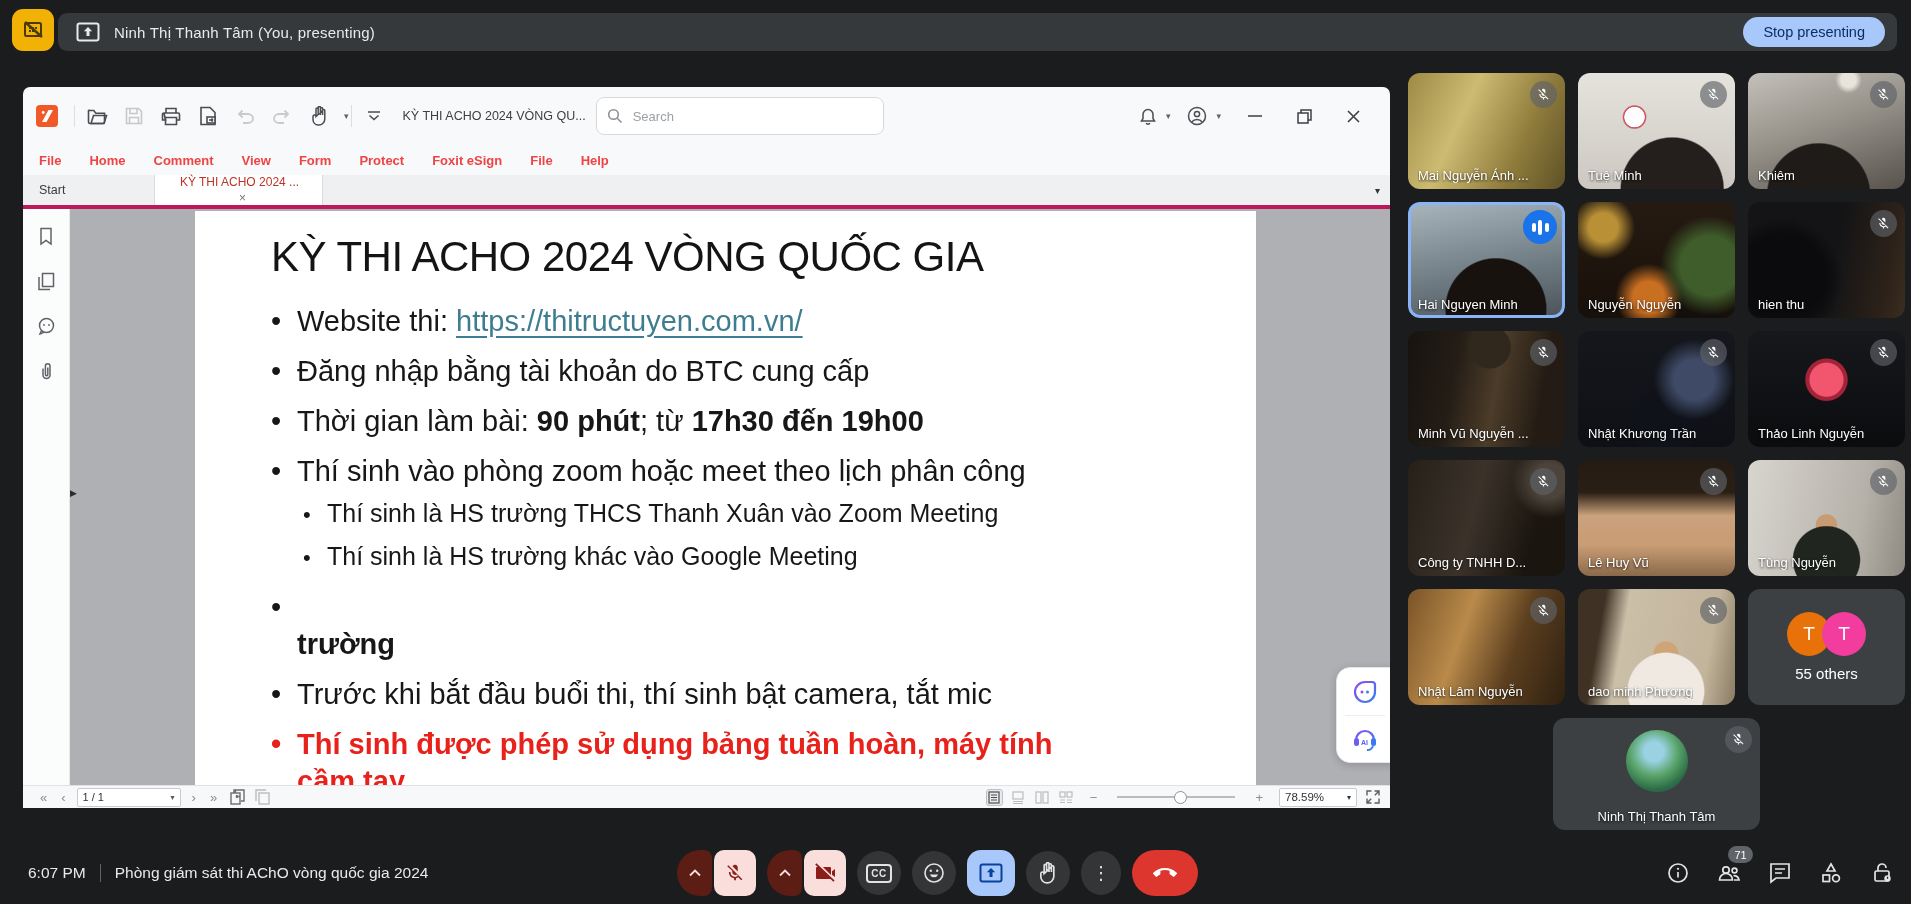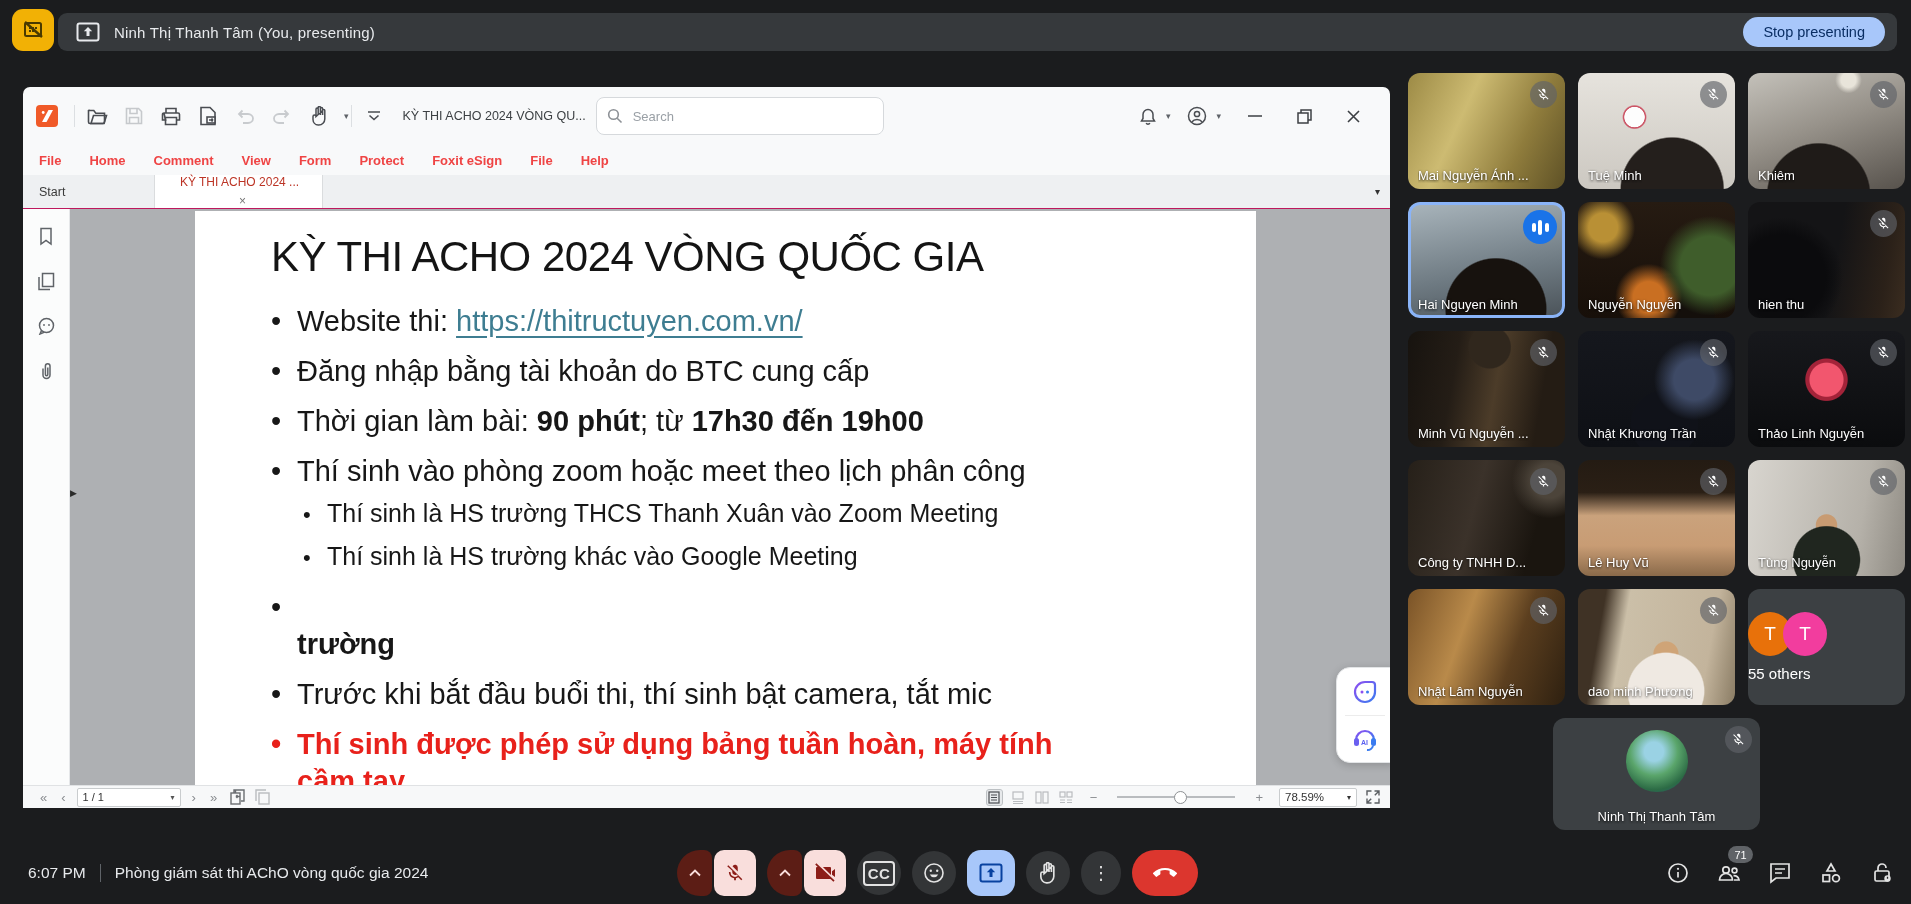--- a/index.html
+++ b/index.html
@@ -31,21 +31,21 @@
     font-family:inherit;background:transparent;}
   #fx-search input::placeholder{color:#9aa0a6;}
   #fx-right{margin-left:auto;display:flex;align-items:center;gap:9px;padding-right:22px;}
   .fx-caret{font-size:9px;color:#5f6368;}
   .fx-winbtn{width:30px;height:26px;display:flex;align-items:center;justify-content:center;margin-left:10px;}
 
   #fx-menu{left:0;top:58px;width:100%;height:30px;display:flex;align-items:center;gap:28px;
     padding-left:16px;box-sizing:border-box;}
   .fx-menu-item{font-size:13px;font-weight:700;color:#ef4444;white-space:nowrap;cursor:default;}
 
-  #fx-tabs{left:0;top:88px;width:100%;height:34px;background:#eef0f2;border-bottom:1px solid #be185d;box-sizing:border-box;display:flex;}
+  #fx-tabs{left:0;top:88px;width:100%;height:34px;background:#eef0f2;border-bottom:4px solid #be185d;box-sizing:border-box;display:flex;}
   #tab-start{width:132px;display:flex;align-items:center;padding-left:16px;font-size:12.5px;color:#3a3a3a;
     border-right:1px solid #dadcde;box-sizing:border-box;}
   #tab-active{width:168px;background:#fff;display:flex;align-items:center;justify-content:space-between;
     padding:0 10px 0 12px;font-size:12px;color:#bc3425;font-weight:500;border-right:1px solid #dadcde;box-sizing:border-box;white-space:nowrap;flex-direction:column;}
   #tab-active .close{color:#777;font-size:12px;margin-left:6px;}
   #fx-tab-caret{margin-left:auto;align-self:center;margin-right:10px;font-size:10px;color:#333;}
 
   #fx-sidebar{left:0;top:122px;width:47px;bottom:23px;background:#fbfcfc;border-right:1px solid #e5e7e9;
     display:flex;flex-direction:column;align-items:center;padding-top:18px;gap:26px;box-sizing:border-box;}
   #fx-panel-arrow{left:47px;top:398px;font-size:9px;color:#2a2a2a;}
@@ -94,21 +94,21 @@
   .snd-badge{position:absolute;top:8px;right:8px;width:34px;height:34px;border-radius:50%;
     background:#1a73e8;display:flex;align-items:center;justify-content:center;gap:2.5px;}
   .snd-badge i{width:4px;background:#fff;border-radius:2px;display:block;}
   .tile.active{box-shadow:inset 0 0 0 3px #8ab4f8;}
   .tile.wide{width:207px;height:112px;}
   .tile .avatar{position:absolute;left:50%;top:12px;transform:translateX(-50%);width:62px;height:62px;border-radius:50%;
     background:radial-gradient(circle at 45% 35%,#9ad2e4 0 18%,#5aa56b 45%,#2c6b45 72%,#20507a);}
   .tile.wide .nm{left:50%;transform:translateX(-50%);max-width:190px;}
   .oth-av{width:44px;height:44px;border-radius:50%;display:inline-flex;align-items:center;justify-content:center;
     color:#fff;font-size:19px;font-weight:500;}
-  .tile.others .wrap{position:absolute;inset:0;display:flex;flex-direction:column;justify-content:center;gap:9px;}
+  .tile.others .wrap{position:absolute;inset:0;display:flex;flex-direction:column;align-items:center;justify-content:center;gap:9px;}
   .tile.others .nm2{color:#fff;font-size:15px;font-weight:500;}
 
   
   .s1{background:linear-gradient(115deg,#9c8a45,#cdbb72 35%,#8f7c3c 70%,#5e5126);}
   .s2{background:radial-gradient(circle at 60% 100%,#241f1c 0 34%,rgba(0,0,0,0) 35%),
       radial-gradient(circle at 36% 38%,#fdfdfd 0 8%,#c56 8.5% 9%,rgba(0,0,0,0) 10%),
       linear-gradient(#e6e3dd,#ccc8c1);}
   .s3{background:radial-gradient(circle at 45% 105%,#1f1b18 0 34%,rgba(0,0,0,0) 35%),
       radial-gradient(circle at 64% 6%,#e8e4da 0 5%,rgba(0,0,0,0) 9%),
       linear-gradient(160deg,#c4c1ba,#97928a 45%,#57524c);}
@@ -145,21 +145,21 @@
   #bb-left .vsep{width:1px;height:18px;background:#5f6368;}
   #bb-controls{position:absolute;left:677px;top:8px;display:flex;align-items:center;gap:11px;height:46px;}
   .split{display:flex;gap:2px;}
   .split .chev{width:35px;height:46px;background:#5c1d15;border-radius:23px 8px 8px 23px;
     display:flex;align-items:center;justify-content:center;}
   .split .act{width:42px;height:46px;background:#f9dedc;border-radius:10px;
     display:flex;align-items:center;justify-content:center;}
   .cbtn{width:44px;height:44px;border-radius:50%;background:#333537;display:flex;align-items:center;justify-content:center;}
   .cbtn.present{width:48px;height:46px;border-radius:14px;background:#a8c7fa;}
   .cbtn.end{width:66px;height:46px;border-radius:23px;background:#dc362e;}
-  .cc-box{border:2px solid #e3e3e3;border-radius:4px;color:#e3e3e3;font-size:15px;font-weight:700;padding:2px 3px;letter-spacing:.5px;}
+  .cc-box{border:2px solid #e3e3e3;border-radius:4px;color:#e3e3e3;font-size:10px;font-weight:700;padding:2px 3px;letter-spacing:.5px;}
   .dots{color:#e3e3e3;font-size:18px;letter-spacing:0;line-height:1;}
   #bb-right{position:absolute;right:16px;top:8px;display:flex;align-items:center;gap:25px;height:46px;}
   .rbtn{position:relative;width:26px;height:26px;display:flex;align-items:center;justify-content:center;}
   #ppl-badge{position:absolute;top:-14px;left:12px;background:#606367;color:#fff;font-size:11px;font-weight:500;
     border-radius:9px;min-width:17px;height:17px;display:flex;align-items:center;justify-content:center;padding:0 4px;}
 </style>
 </head>
 <body>
 
 <div id="app-icon" class="abs">

